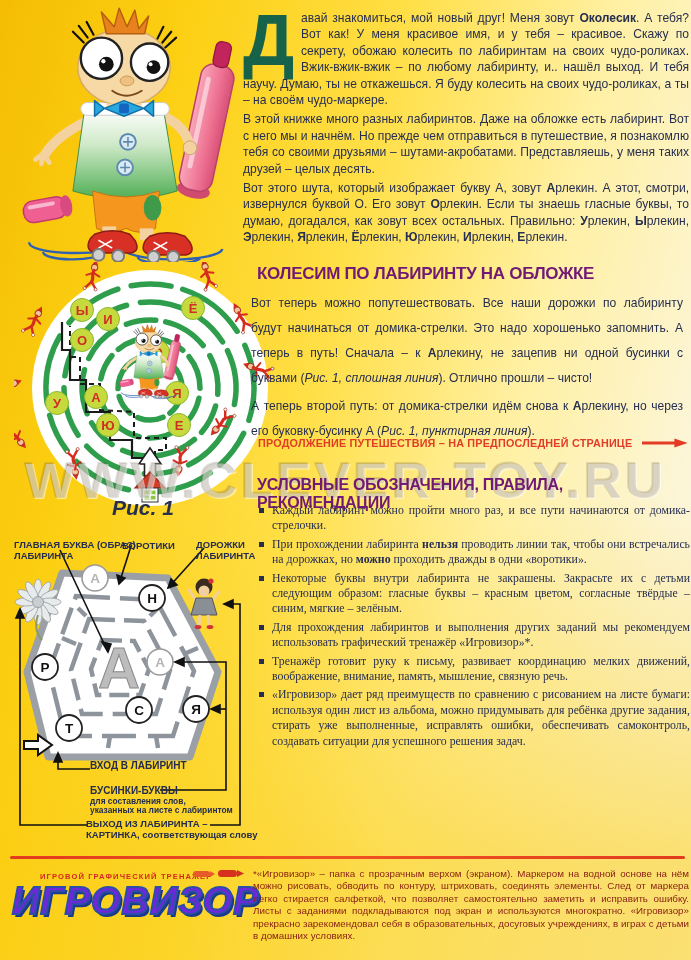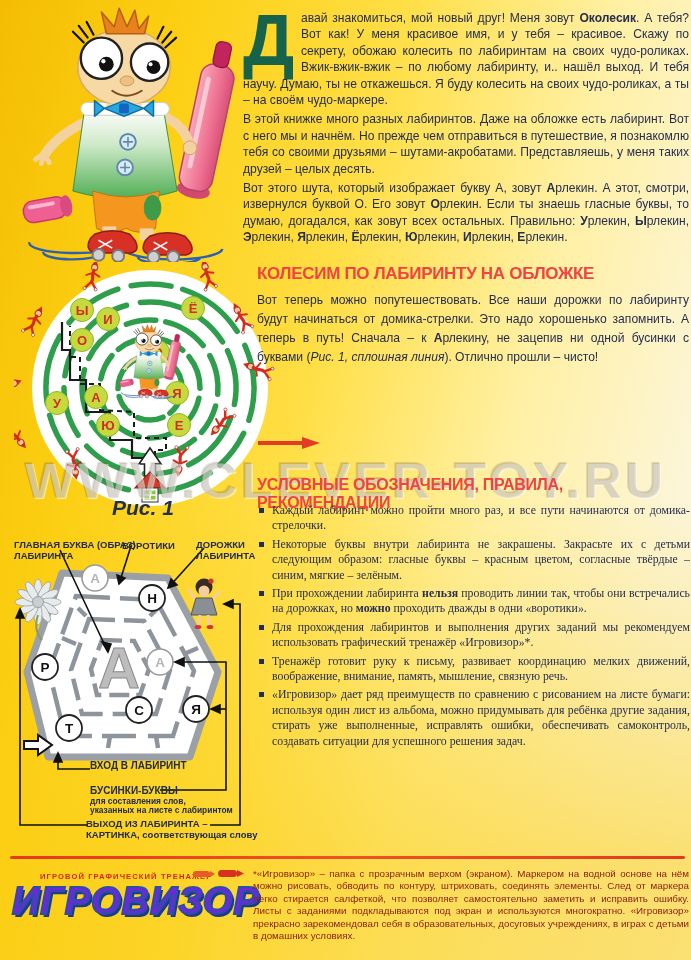--- a/index.html
+++ b/index.html
@@ -9,24 +9,24 @@
     background:
       linear-gradient(to bottom, rgba(255,214,30,0) 52%, rgba(250,204,16,.55) 90%),
       linear-gradient(104deg,#f4bd03 0%,#fccf12 20%,#ffdf47 44%,#fff0a2 66%,#fcf5d6 86%,#fbf8ea 100%);}
   .abs{position:absolute;}
   
   .intro{left:243px;top:10px;width:446px;font-size:12.1px;line-height:16.4px;text-align:justify;}
   .intro p{margin:0 0 3px 0;}
   .dropcap{float:left;font-size:72px;line-height:56px;font-weight:bold;color:#17624a;
     width:54px;margin:2px 4px 0 0;}
   
-  .h-green{font-weight:bold;color:#ef4444;letter-spacing:-.3px;}
+  .h-green{font-weight:bold;color:#701a75;letter-spacing:-.3px;}
   .sec1-title{left:257px;top:264px;width:434px;font-size:17px;}
   .sec2-title{left:257px;top:476px;width:434px;font-size:16px;}
-  .sec1-body{left:257px;top:291px;width:432px;font-size:12.1px;line-height:19px;text-align:justify;}
+  .sec1-body{left:251px;top:291px;width:432px;font-size:12.1px;line-height:25px;text-align:justify;}
   .sec1-body p{margin:0 0 3px 0;}
   
   .continue{left:258px;top:437px;width:430px;display:flex;align-items:center;gap:10px;}
   .continue .txt{font-size:10.8px;font-weight:bold;color:#e23b26;letter-spacing:.2px;white-space:nowrap;}
   
   .watermark{left:0;top:452px;width:691px;text-align:center;font-size:50px;font-weight:bold;
     letter-spacing:3px;color:rgba(125,112,88,.20);white-space:nowrap;
     text-shadow:1px 1px 0 rgba(255,255,255,.55),-1px -1px 0 rgba(95,85,60,.18);
     transform:scaleX(1.06);transform-origin:center;}
   
@@ -207,35 +207,37 @@
     <rect x="128" y="226" width="16" height="14" fill="#ffffff" stroke="#333333"></rect>
     <rect x="130.5" y="228.5" width="11" height="9" fill="#8cc63e"></rect>
     <path d="M136,228.5 v9 M130.5,233 h11" stroke="#ffffff" stroke-width="1.4"></path>
   </g>
 </svg>
 <div class="abs fig1">Рис. 1</div>
 
 <div class="abs h-green sec1-title">КОЛЕСИМ ПО ЛАБИРИНТУ НА ОБЛОЖКЕ</div>
 <div class="abs sec1-body">
   <p><span>Вот теперь можно попутешествовать. Все наши дорожки по лабиринту будут начинаться от домика-стрелки. Это надо хорошенько запомнить. А теперь в путь! Сначала – к </span><span style="font-weight: 700;">А</span><span>рлекину, не зацепив ни одной бусинки с буквами (</span><span style="font-style: italic;">Рис. 1, сплошная линия</span><span>). Отлично прошли – чисто!</span></p>
+  <p><span>А теперь второй путь: от домика-стрелки идём снова к </span><span style="font-weight: 700;">А</span><span>рлекину, но через его буковку-бусинку А (</span><span style="font-style: italic;">Рис. 1, пунктирная линия</span><span>).</span></p>
 </div>
 
 <div class="abs watermark">WWW.CLEVER-TOY.RU</div>
 
 <div class="abs continue">
+  <span class="txt">ПРОДОЛЖЕНИЕ ПУТЕШЕСТВИЯ – НА ПРЕДПОСЛЕДНЕЙ СТРАНИЦЕ</span>
   <svg width="62" height="12" viewBox="0 0 62 12">
     <polygon points="0,4 44,4 44,0 62,6 44,12 44,8 0,8" fill="#e23b26"></polygon>
   </svg>
 </div>
 
 <div class="abs h-green sec2-title">УСЛОВНЫЕ ОБОЗНАЧЕНИЯ, ПРАВИЛА, РЕКОМЕНДАЦИИ</div>
 <ul class="abs rules">
     <li><span class="bmark"></span><span><span>Каждый лабиринт можно пройти много раз, и все пути начинаются от домика-стрелочки.</span></span></li>
+    <li><span class="bmark"></span><span><span>При прохождении лабиринта </span><span style="font-weight: 700;">нельзя</span><span> проводить линии так, чтобы они встречались на дорожках, но </span><span style="font-weight: 700;">можно</span><span> проходить дважды в одни «воротики».</span></span></li>
     <li><span class="bmark"></span><span><span>Некоторые буквы внутри лабиринта не закрашены. Закрасьте их с детьми следующим образом: гласные буквы – красным цветом, согласные твёрдые – синим, мягкие – зелёным.</span></span></li>
-    <li><span class="bmark"></span><span><span>При прохождении лабиринта </span><span style="font-weight: 700;">нельзя</span><span> проводить линии так, чтобы они встречались на дорожках, но </span><span style="font-weight: 700;">можно</span><span> проходить дважды в одни «воротики».</span></span></li>
     <li><span class="bmark"></span><span><span>Для прохождения лабиринтов и выполнения других заданий мы рекомендуем использовать графический тренажёр «Игровизор»*.</span></span></li>
     <li><span class="bmark"></span><span><span>Тренажёр готовит руку к письму, развивает координацию мелких движений, воображение, внимание, память, мышление, связную речь.</span></span></li>
     <li><span class="bmark"></span><span><span>«Игровизор» дает ряд преимуществ по сравнению с рисованием на листе бумаги: используя один лист из альбома, можно придумывать для ребёнка другие задания, стирать уже выполненные, исправлять ошибки, обеспечивать самоконтроль, создавать ситуации для успешного решения задач.</span></span></li>
   </ul>
 
 <svg class="abs" style="left:8px;top:538px;" width="244" height="322" viewBox="0 0 244 322">
   <polygon points="54,35 160,40 210,134 182,219 40,219 19,134" fill="#ffffff" stroke="#9aa0a6" stroke-width="7" stroke-linejoin="round"></polygon>
   <g stroke="#8e949b" stroke-width="4.5" fill="none">
     <polygon points="68,58 148,62 186,133 165,198 57,198 41,133" stroke-dasharray="34 10 28 9 40 12"></polygon>
     <polygon points="81,81 136,83 162,132 148,176 74,176 63,132" stroke-dasharray="26 9 22 8 30 10"></polygon>

